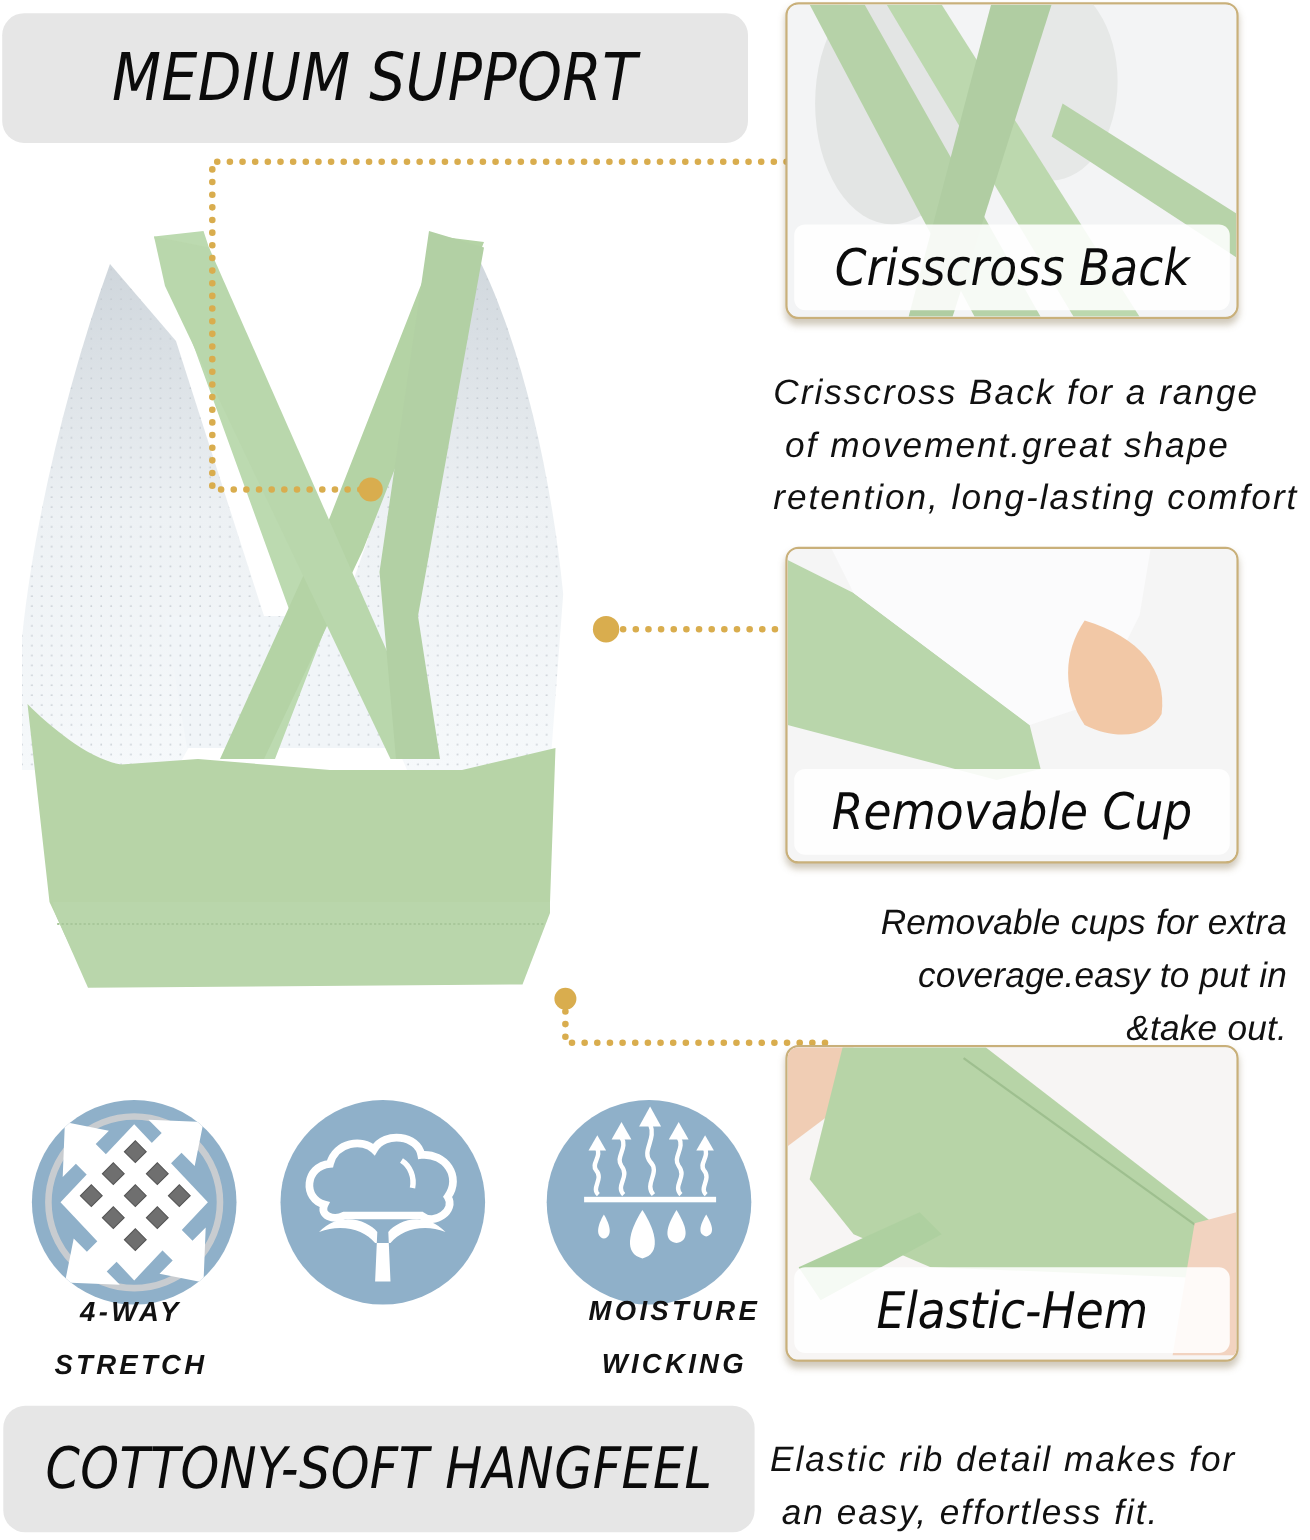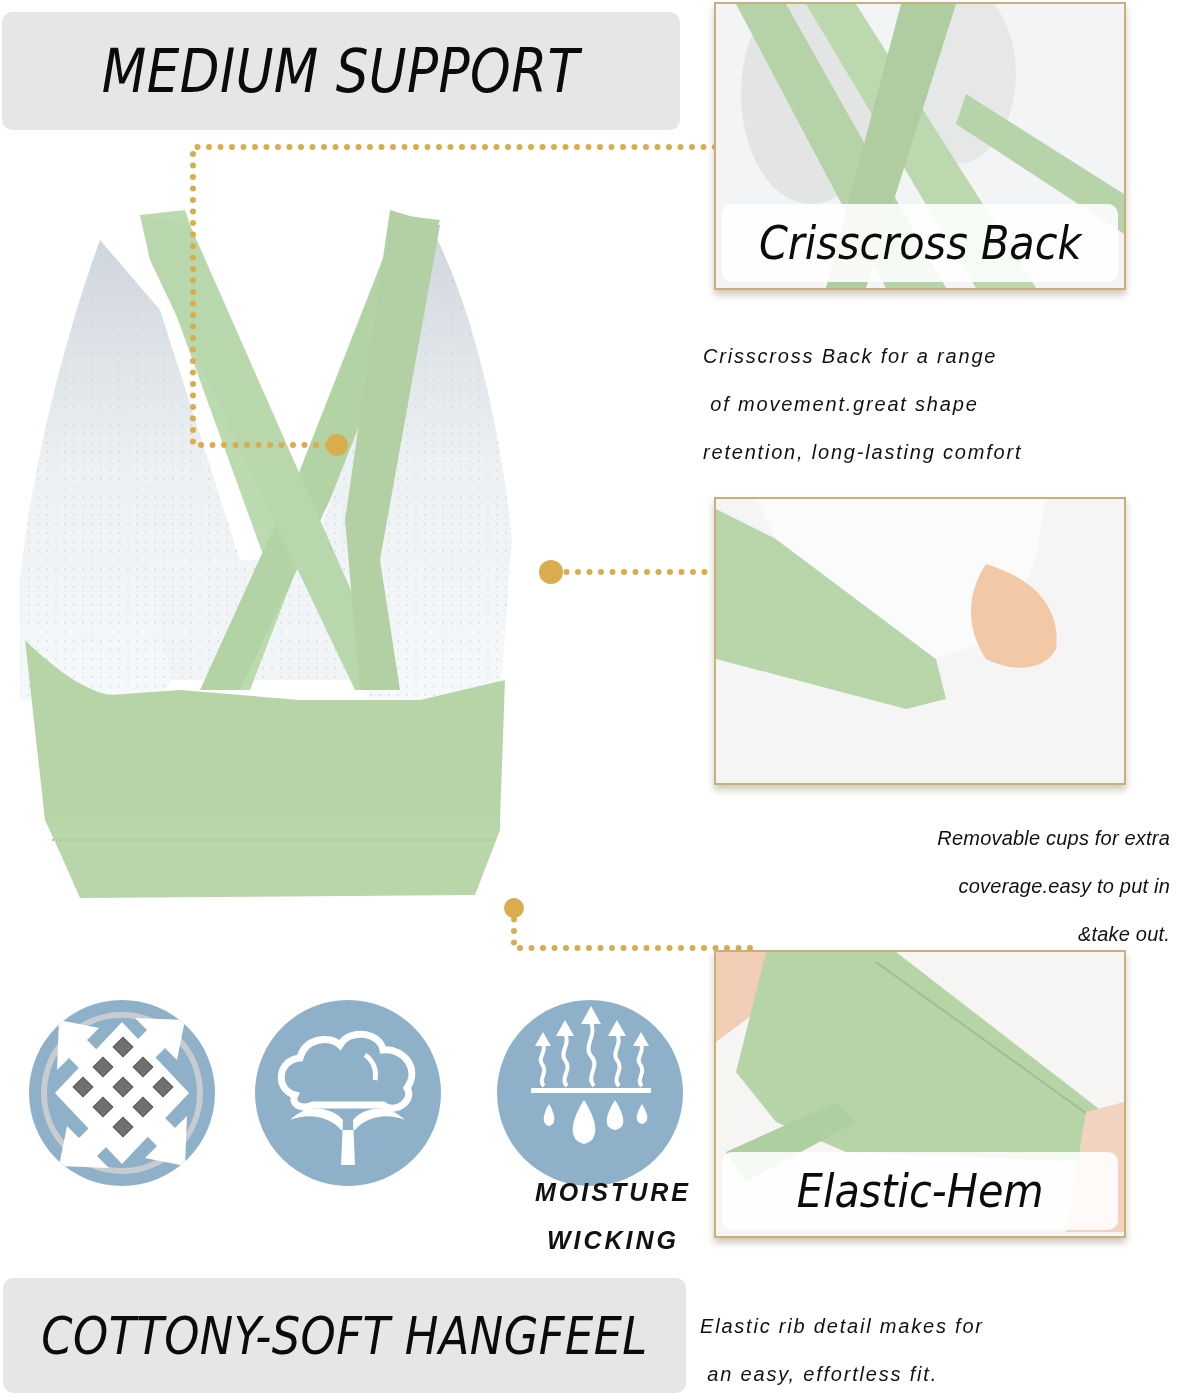--- a/index.html
+++ b/index.html
@@ -1,35 +1,35 @@
 <!DOCTYPE html>
 <html><head>
 <meta charset="utf-8">
 <style>
   html, body { margin: 0; padding: 0; background: #ffffff; }
   body { width: 1191px; height: 1400px; position: relative; overflow: hidden; font-family: "Liberation Sans", sans-serif; }
 
-  .banner { position: absolute; background: #e6e6e6; border-radius: 10px; display: flex; align-items: center; justify-content: center; }
+  .banner { position: absolute; background: #e6e6e6; border-radius: 20px; display: flex; align-items: center; justify-content: center; }
   .banner span { font-family: "DejaVu Sans", sans-serif; font-style: italic; color: #0b0b0b; transform: scaleX(0.86); letter-spacing: 0.5px; white-space: nowrap; }
   #banner-top { left: 2px; top: 12px; width: 678px; height: 118px; }
   #banner-top span { font-size: 60px; }
   #banner-bottom { left: 3px; top: 1278px; width: 683px; height: 115px; }
   #banner-bottom span { font-size: 52px; }
 
   .product { position: absolute; left: 0; top: 140px; width: 700px; height: 760px; }
 
-  .card { position: absolute; left: 714px; width: 408px; border: 2px solid #c9b07a; border-radius: 0; overflow: hidden; background: #f4f4f4; box-shadow: 0 5px 7px rgba(120,100,60,0.35); }
+  .card { position: absolute; left: 714px; width: 408px; border: 2px solid #c9b07a; border-radius: 12px; overflow: hidden; background: #f4f4f4; box-shadow: 0 5px 7px rgba(120,100,60,0.35); }
   .card .photo { position: absolute; inset: 0; }
   .card .caption { position: absolute; left: 6px; right: 6px; bottom: 6px; height: 78px; background: rgba(255,255,255,0.88); border-radius: 10px; display: flex; align-items: center; justify-content: center; }
   .card .caption span { font-family: "DejaVu Sans", sans-serif; font-style: italic; font-size: 46px; color: #0b0b0b; transform: scaleX(0.9); white-space: nowrap; }
   #card-crisscross { top: 2px; height: 284px; }
   #card-cup { top: 497px; height: 284px; }
   #card-hem { top: 950px; height: 284px; }
 
-  .desc { position: absolute; font-family: "Liberation Sans", sans-serif; font-style: italic; color: #111; font-size: 20px; line-height: 48px; white-space: pre; }
+  .desc { position: absolute; font-family: "Liberation Sans", sans-serif; font-style: italic; color: #111; font-size: 32px; line-height: 48px; white-space: pre; }
   #desc-crisscross { left: 703px; top: 332px; letter-spacing: 1.8px; }
   #desc-cup { left: 700px; top: 814px; width: 470px; text-align: right; letter-spacing: 0.2px; }
   #desc-hem { left: 700px; top: 1302px; width: 500px; letter-spacing: 1.8px; }
 
   .feature { position: absolute; top: 1000px; width: 230px; text-align: center; }
   .feature .badge { width: 186px; height: 186px; border-radius: 50%; background: #8fb0c9; margin: 0 auto; position: relative; overflow: hidden; }
   .feature .label { font-family: "Liberation Sans", sans-serif; font-style: italic; font-weight: bold; font-size: 25px; letter-spacing: 3px; color: #111; line-height: 48px; margin-top: 168px; position: absolute; left: 0; right: 0; top: 0; white-space: pre; }
   #feature-stretch { left: 7px; }
   #feature-cotton { left: 233px; }
   #feature-moisture { left: 475px; }
@@ -107,20 +107,23 @@
  of movement.great shape
 retention, long-lasting comfort</div>
 
 <div id="card-cup" class="card">
   <svg class="photo" width="408" height="284">
     <rect width="408" height="284" fill="#f5f5f5"></rect>
     <path d="M0 10 L 60 40 L 220 160 L 230 200 L 190 210 L 0 160 Z" fill="#b9d6ab"></path>
     <path d="M40 0 L 330 0 L 320 60 L 280 140 L 220 160 L 60 40 Z" fill="#fbfbfc"></path>
     <path d="M270 65 C 320 80 345 110 340 150 C 330 170 300 175 270 160 C 250 130 250 95 270 65 Z" fill="#f2c8a6"></path>
   </svg>
+  <div class="caption">
+    <span>Removable Cup</span>
+  </div>
 </div>
 
 <div id="desc-cup" class="desc">Removable cups for extra
 coverage.easy to put in
 &amp;take out.</div>
 
 <div id="card-hem" class="card">
   <svg class="photo" width="408" height="284">
     <rect width="408" height="284" fill="#f7f5f4"></rect>
     <path d="M0 0 L 60 0 L 40 60 L 0 90 Z" fill="#f0cdb4"></path>
@@ -154,20 +157,22 @@
         <rect x="107" y="60" width="14" height="14" transform="rotate(45 114 67)"></rect>
         <rect x="47" y="80" width="14" height="14" transform="rotate(45 54 87)"></rect>
         <rect x="87" y="80" width="14" height="14" transform="rotate(45 94 87)"></rect>
         <rect x="127" y="80" width="14" height="14" transform="rotate(45 134 87)"></rect>
         <rect x="67" y="100" width="14" height="14" transform="rotate(45 74 107)"></rect>
         <rect x="107" y="100" width="14" height="14" transform="rotate(45 114 107)"></rect>
         <rect x="87" y="120" width="14" height="14" transform="rotate(45 94 127)"></rect>
       </g>
     </svg>
   </div>
+  <div class="label">4-WAY
+STRETCH</div>
 </div>
 
 <div id="feature-cotton" class="feature">
   <div class="badge">
     <svg width="186" height="186" viewBox="0 0 186 186">
       <path d="M40 95 C 20 90 22 60 45 58 C 50 38 75 35 85 45 C 95 28 125 32 128 50 C 150 48 165 70 152 88 C 160 100 140 115 128 105 L 58 105 C 48 110 35 105 40 95 Z" fill="none" stroke="#ffffff" stroke-width="7"></path>
       <path d="M35 120 C 55 100 80 110 88 120 L 86 165 L 100 165 L 98 120 C 106 110 130 100 150 120 C 130 112 110 118 100 130 L 86 130 C 76 118 56 112 35 120 Z" fill="#ffffff"></path>
       <path d="M110 55 C 118 60 122 70 120 80" fill="none" stroke="#ffffff" stroke-width="5"></path>
     </svg>
   </div>

